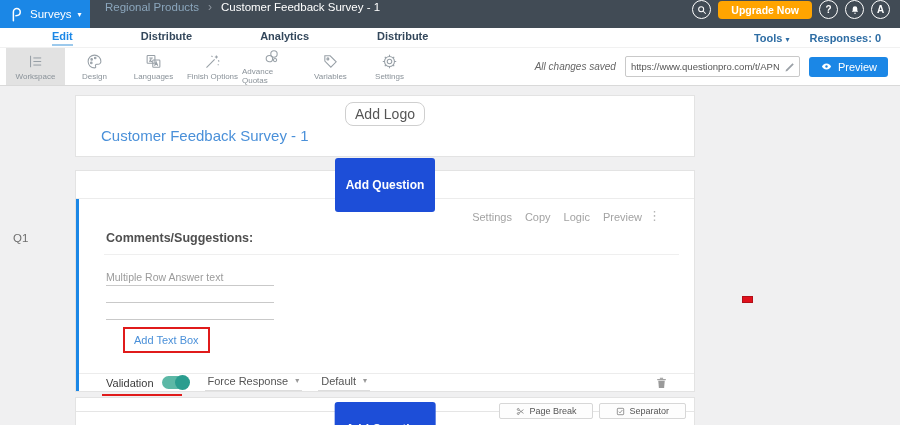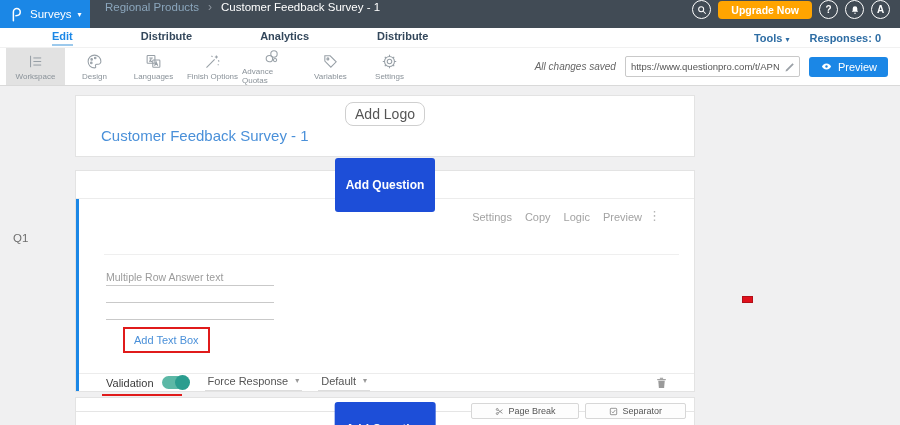--- a/index.html
+++ b/index.html
@@ -70,21 +70,21 @@
   .trash-btn { margin-left:auto; margin-right:26px; cursor:pointer; display:flex; }
 
   .q-number { position:absolute; left:13px; top:232px; color:#6e6e6e; font-size:11.5px; }
   .red-marker { position:absolute; left:742px; top:296px; width:11px; height:7px; background:#e0101c; border:1px solid #b20f18; }
 
   
   #next-strip { top:397px; height:28px; border-bottom:none; }
   .strip-line { position:absolute; left:0; right:0; top:13px; border-top:1px solid #e5e5e5; }
   .strip-addq { position:absolute; left:50%; transform:translateX(-50%); top:4px; }
   .strip-btns { position:absolute; right:8px; top:5px; display:flex; gap:6px; }
-  .mini-btn { display:flex; align-items:center; gap:4px; border:1px solid #d7d7d7; background:#fdfdfd; color:#555; font-size:9px; padding:2px 23px; border-radius:2px; cursor:pointer; }
+  .mini-btn { display:flex; align-items:center; gap:4px; border:1px solid #d7d7d7; background:#fdfdfd; color:#555; font-size:9px; padding:2px 16px; border-radius:2px; cursor:pointer; }
   .mini-btn svg { stroke:#777; fill:none; stroke-width:2; }
   .caret { display:inline-block; }
 </style>
 </head>
 <body>
 
 <div class="topbar">
   <div class="logo-section">
     <svg class="logo-p" viewBox="0 0 24 24">
         <path d="M7 22V8a5.5 5.5 0 0 1 11 0c0 4-3 5.8-7 5.8" stroke="#fff" stroke-width="2.4" fill="none" stroke-linecap="round"></path>
@@ -218,20 +218,21 @@
     <button class="add-q-btn">Add Question</button>
   </div>
   <div class="q-block">
     <div class="q-menu">
       <span>Settings</span>
       <span>Copy</span>
       <span>Logic</span>
       <span>Preview</span>
     </div>
     <div class="q-dots">⋮</div>
+    <div class="q-prompt">Comments/Suggestions:</div>
     <div class="q-divider"></div>
     <div class="answer-lines">
       <div class="ans-line">Multiple Row Answer text</div>
       <div class="ans-line"></div>
       <div class="ans-line"></div>
     </div>
     <div class="add-textbox-wrap">
       <span class="add-textbox-link">Add Text Box</span>
     </div>
     <div class="q-footer">

